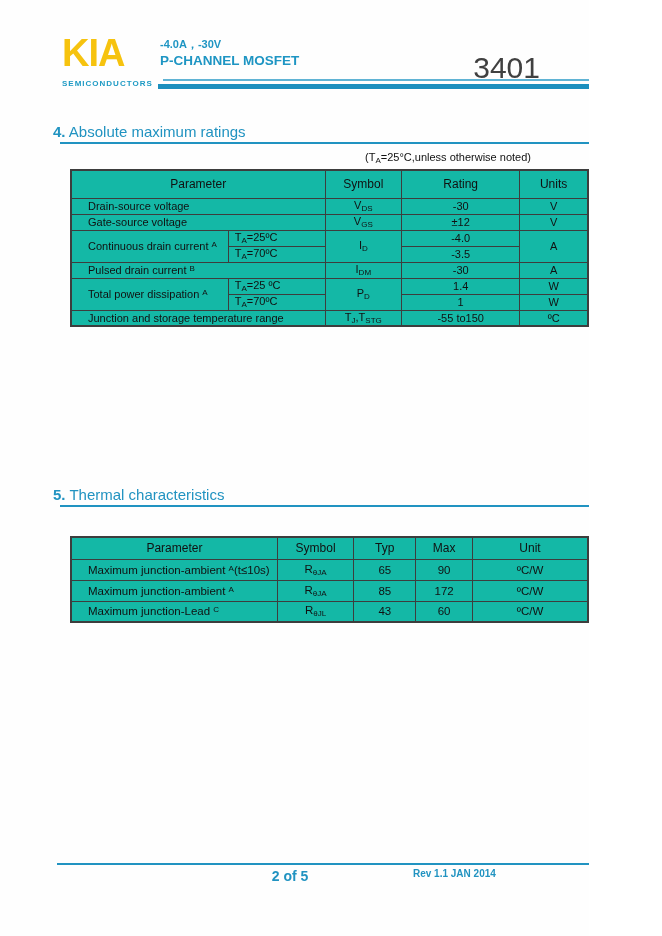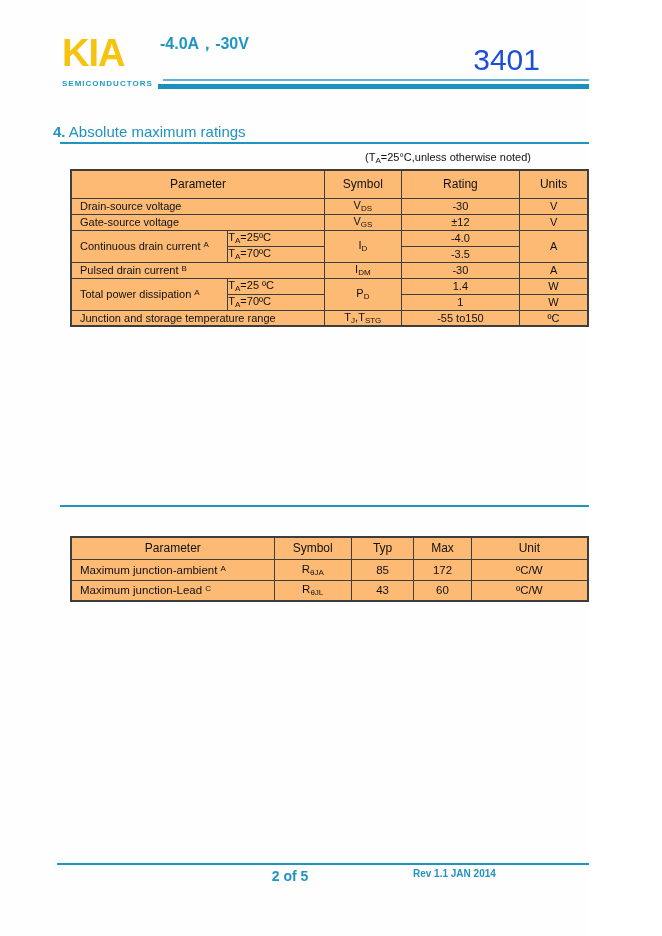--- a/index.html
+++ b/index.html
@@ -13,52 +13,52 @@
   .logo {
     position:absolute; left:62px; top:30px;
     font-size:38px; font-weight:bold; letter-spacing:-1px;
     color:#f6c30f; line-height:46px;
   }
   .logo-sub {
     position:absolute; left:62px; top:79px;
     font-size:8px; font-weight:bold; letter-spacing:1px; color:#1e9ac4;
   }
   .spec { position:absolute; left:160px; top:36px; color:#1e95c3; }
-  .spec-line1 { font-size:16px; font-weight:bold; line-height:16px; }
+  .spec-line1 { font-size:11px; font-weight:bold; line-height:16px; }
   .spec-line2 { font-size:13.5px; font-weight:bold; line-height:18px; }
   .part-number {
-    position:absolute; right:49px; top:44px;
-    font-size:30px; color:#1d4ed8; line-height:32px;
+    position:absolute; right:49px; top:52px;
+    font-size:30px; color:#404040; line-height:32px;
   }
   .rule-thin  { position:absolute; left:163px; top:79px; width:456px; height:2px; background:#5fb3d4; }
   .rule-thick { position:absolute; left:158px; top:84px; width:465px; height:5px; background:#1b8fbe; }
 
   
   .section-heading { position:absolute; left:53px; font-size:15px; color:#2193c1; line-height:18px; }
   .section-heading .num { font-weight:bold; }
   .section-rule { position:absolute; left:60px; width:541px; height:2px; background:#2193c1; }
   .sec4-heading { top:123px; }
   .sec4-rule { top:142px; }
   .sec5-heading { top:486px; }
   .sec5-rule { top:505px; }
 
   .table-note {
     position:absolute; right:58px; top:151px;
     font-size:11px; color:#111; text-align:right;
   }
 
   
-  table { border-collapse:collapse; table-layout:fixed; background:#fdba74; }
+  table { border-collapse:collapse; table-layout:fixed; background:#14b8a6; }
   .dtable { position:absolute; border:2px solid #3d3d3d; }
   .dtable td {
     border:1px solid #3d3d3d; font-size:11px; color:#111;
     text-align:center; vertical-align:middle; overflow:hidden; white-space:nowrap;
   }
-  .dtable td.left { text-align:left; padding-left:8px; }
-  .dtable td.cond { text-align:left; padding-left:0; }
+  .dtable td.left { text-align:left; padding-left:16px; }
+  .dtable td.cond { text-align:left; padding-left:6px; }
   .t1 { left:70px; top:169px; }
   .t1 .hrow td { height:28px; font-size:12px; }
   .t1 .brow td { height:16px; }
   .t2 { left:70px; top:536px; }
   .t2 .hrow td { height:22px; font-size:12px; }
   .t2 .brow td { height:21px; font-size:11.5px; }
   sub { font-size:8px; vertical-align:-2px; }
   sup { font-size:8px; vertical-align:3px; }
 
   
@@ -70,20 +70,21 @@
 </style>
 </head>
 <body>
 
 <div class="page">
 
   <div class="logo">KIA</div>
   <div class="logo-sub">SEMICONDUCTORS</div>
   <div class="spec">
     <div class="spec-line1">-4.0A，-30V</div>
+    <div class="spec-line2">P-CHANNEL MOSFET</div>
   </div>
   <div class="part-number">3401</div>
   <div class="rule-thin"></div>
   <div class="rule-thick"></div>
 
   <div class="section-heading sec4-heading"><span class="num">4.</span><span> Absolute maximum ratings</span></div>
   <div class="section-rule sec4-rule"></div>
   <div class="table-note"><span>(T</span><sub>A</sub><span>=25°C,unless otherwise noted)</span></div>
 
   <table class="dtable t1">
@@ -144,39 +145,47 @@
     </tr>
     <tr class="brow">
       <td colspan="2" class="left"><span>Junction and storage temperature range</span></td>
       <td><span>T</span><sub>J</sub><span>,</span><span>T</span><sub>STG</sub></td>
       <td>-55 to150</td>
       <td>ºC</td>
     </tr>
   </tbody>
     </table>
 
+  <div class="section-heading sec5-heading"><span class="num">5.</span><span> Thermal characteristics</span></div>
   <div class="section-rule sec5-rule"></div>
 
   <table class="dtable t2">
     <colgroup>
         <col style="width:207px">
         <col style="width:80px">
         <col style="width:66px">
         <col style="width:60px">
         <col style="width:124px">
       </colgroup>
     <tbody>
         <tr class="hrow">
       <td>Parameter</td>
       <td>Symbol</td>
       <td>Typ</td>
       <td>Max</td>
       <td>Unit</td>
     </tr>
     <tr class="brow">
+      <td class="left"><span>Maximum junction-ambient </span><sup>A</sup><span>(t≤10s)</span></td>
+      <td><span>R</span><sub>θJA</sub></td>
+      <td>65</td>
+      <td>90</td>
+      <td>ºC/W</td>
+    </tr>
+    <tr class="brow">
       <td class="left"><span>Maximum junction-ambient </span><sup>A</sup></td>
       <td><span>R</span><sub>θJA</sub></td>
       <td>85</td>
       <td>172</td>
       <td>ºC/W</td>
     </tr>
     <tr class="brow">
       <td class="left"><span>Maximum junction-Lead </span><sup>C</sup></td>
       <td><span>R</span><sub>θJL</sub></td>
       <td>43</td>

